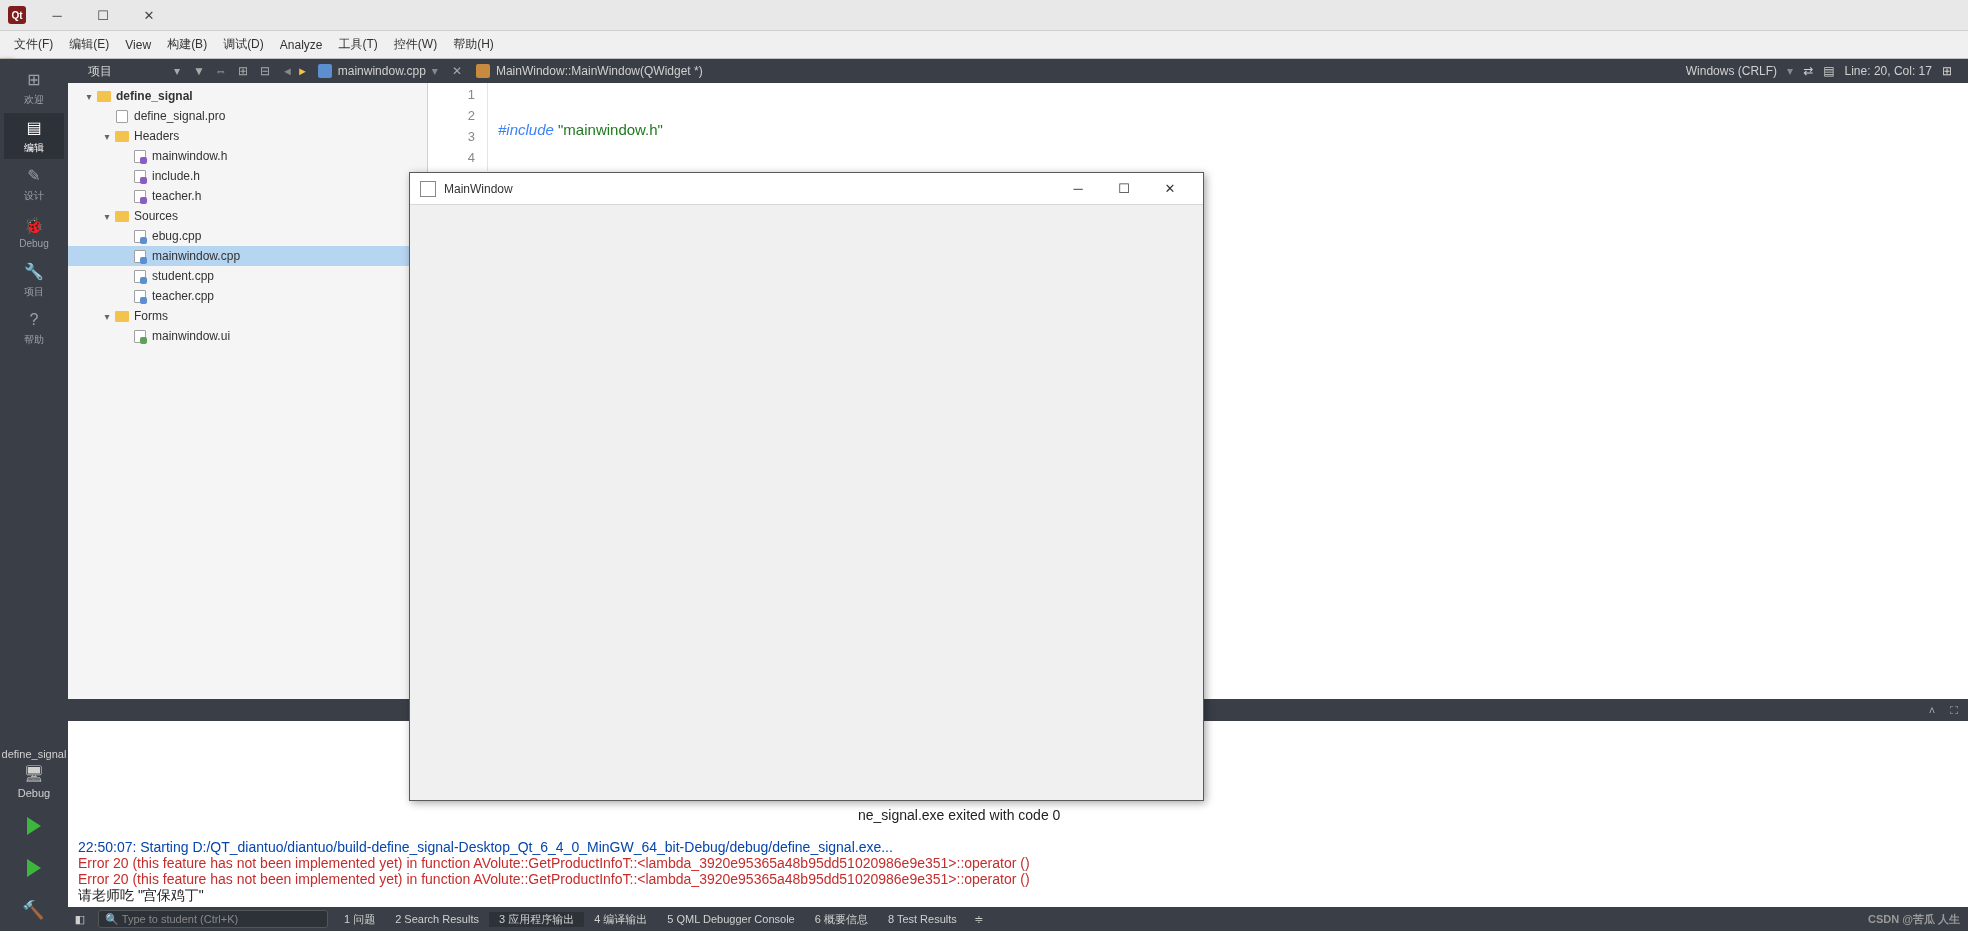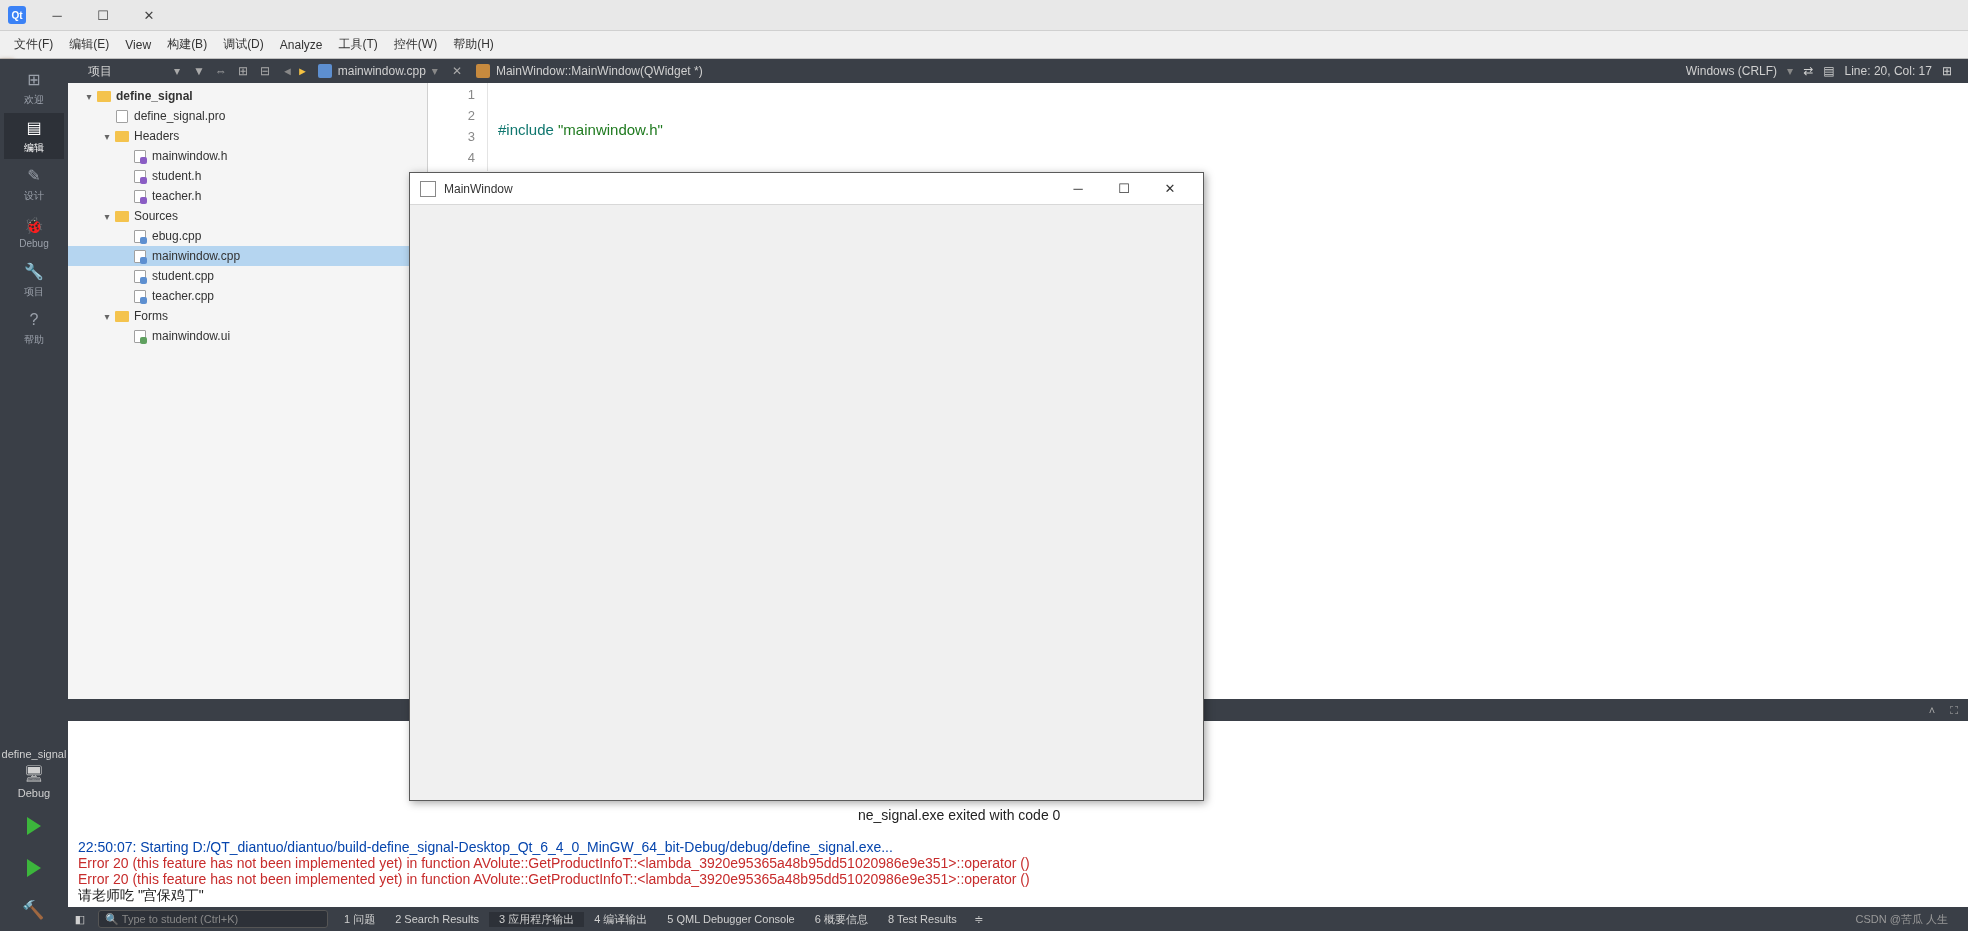--- a/index.html
+++ b/index.html
@@ -1,20 +1,20 @@
 <!DOCTYPE html>
 <html><head>
 <meta charset="utf-8">
 <style>
 * { margin:0; padding:0; box-sizing:border-box; font-family:"Segoe UI",Tahoma,sans-serif; user-select:none; }
 body { width:1968px; height:931px; background:#2a2f3a; overflow:hidden; position:relative; }
 
 
 .titlebar { height:31px; background:#e8e8e8; display:flex; align-items:center; padding:0 8px; border-bottom:1px solid #d0d0d0; }
-.titlebar .app-icon { width:18px; height:18px; background:#3b82f6; border-radius:3px; display:flex; align-items:center; justify-content:center; color:#fff; font-weight:bold; font-size:10px; margin-right:8px; }
+.titlebar .app-icon { width:18px; height:18px; background:#7f1d1d; border-radius:3px; display:flex; align-items:center; justify-content:center; color:#fff; font-weight:bold; font-size:10px; margin-right:8px; }
 .titlebar .title-text { font-size:12px; color:#444; flex:1; }
 .win-btns { display:flex; gap:0; }
 .win-btn { width:46px; height:30px; display:flex; align-items:center; justify-content:center; font-size:13px; color:#444; }
 
 
 .menubar { height:28px; background:#f0f0f0; display:flex; align-items:center; padding:0 6px; border-bottom:1px solid #c0c0c0; }
 .menubar .menu-item { padding:4px 8px; font-size:12px; color:#333; }
 
 
 .main { position:absolute; top:59px; left:0; right:0; bottom:0; display:flex; }
@@ -60,41 +60,41 @@
 .file-border.h::after { content:''; position:absolute; right:-2px; bottom:-2px; width:7px; height:7px; background:#8a5dc4; border-radius:2px; }
 .file-border.ui::after { content:''; position:absolute; right:-2px; bottom:-2px; width:7px; height:7px; background:#5fa05f; border-radius:2px; }
 .tree-row .bold { font-weight:bold; }
 
 
 .editor { flex:1; background:#fff; position:relative; font-family:Consolas,monospace; font-size:15px; }
 .gutter { position:absolute; left:0; top:0; width:60px; background:#fff; border-right:1px solid #e4e4e4; padding-top:4px; text-align:right; color:#888; font-size:13px; }
 .gutter div { height:21px; padding-right:12px; }
 .code { position:absolute; left:70px; top:4px; white-space:pre; }
 .code .line { height:21px; }
-.kw { color:#0f766e; }
+.kw { color:#3b82f6;font-style:italic; }
 .str { color:#1f7a1f; }
 .cls { color:#7a3080; }
 .func { color:#0a5a9e; font-weight:bold; }
 .typ { color:#7a3080; }
 .param { color:#7a2020; font-weight:bold; }
 
 
 .output-head { height:22px; background:#3a3f47; display:flex; align-items:center; justify-content:flex-end; padding:0 6px; gap:6px; }
 .output-head .oico { width:16px; height:16px; color:#aaa; font-size:11px; display:flex; align-items:center; justify-content:center; }
 .output { height:210px; background:#fff; color:#222; font-family:Consolas,monospace; font-size:14px; padding:6px 10px; overflow:auto; white-space:pre; }
 .output .start { color:#0645ad; font-weight:normal; }
 .output .err { color:#c72c2c; }
 
 
 .status { position:absolute; bottom:0; left:68px; right:0; height:24px; background:#3a3f47; display:flex; align-items:center; color:#d0d0d0; font-size:11px; }
 .status .sico { width:24px; text-align:center; }
 .locator { width:230px; height:18px; background:#2d3138; border:1px solid #555; border-radius:3px; display:flex; align-items:center; padding:0 6px; color:#888; font-size:11px; margin:0 6px; }
 .status .tab { padding:0 10px; }
 .status .tab.active { background:#2d3138; }
-.status .csdn { margin-left:auto; padding-right:20px; color:#999; }
+.status .csdn { margin-left:auto; padding-right:8px; color:#999;font-weight:bold; }
 
 
 .floatwin { position:absolute; left:409px; top:172px; width:795px; height:629px; background:#f0f0f0; border:1px solid #5a5a5a; box-shadow:2px 2px 8px rgba(0,0,0,0.35); display:flex; flex-direction:column; }
 .floatwin .ftitle { height:32px; background:#fff; display:flex; align-items:center; padding:0 10px; border-bottom:1px solid #d8d8d8; }
 .floatwin .ftitle .fico2 { width:16px; height:16px; border:1px solid #888; margin-right:8px; }
 .floatwin .ftitle .ftxt { font-size:12px; color:#333; flex:1; }
 .floatwin .ftitle .fbtn { width:46px; height:30px; display:flex; align-items:center; justify-content:center; font-size:13px; color:#333; }
 .floatwin .fbody { flex:1; background:#f0f0f0; }
 
 
@@ -237,21 +237,21 @@
               <div class="file-border h"></div>
             </span>
             <span>mainwindow.h</span>
           </div>
           <div class="tree-row">
             <span class="indent" style="width: 46px;"></span>
             <span class="chev"></span>
             <span class="fico">
               <div class="file-border h"></div>
             </span>
-            <span>student.h</span>
+            <span>include.h</span>
           </div>
           <div class="tree-row">
             <span class="indent" style="width: 46px;"></span>
             <span class="chev"></span>
             <span class="fico">
               <div class="file-border h"></div>
             </span>
             <span>teacher.h</span>
           </div>
           <div class="tree-row">

